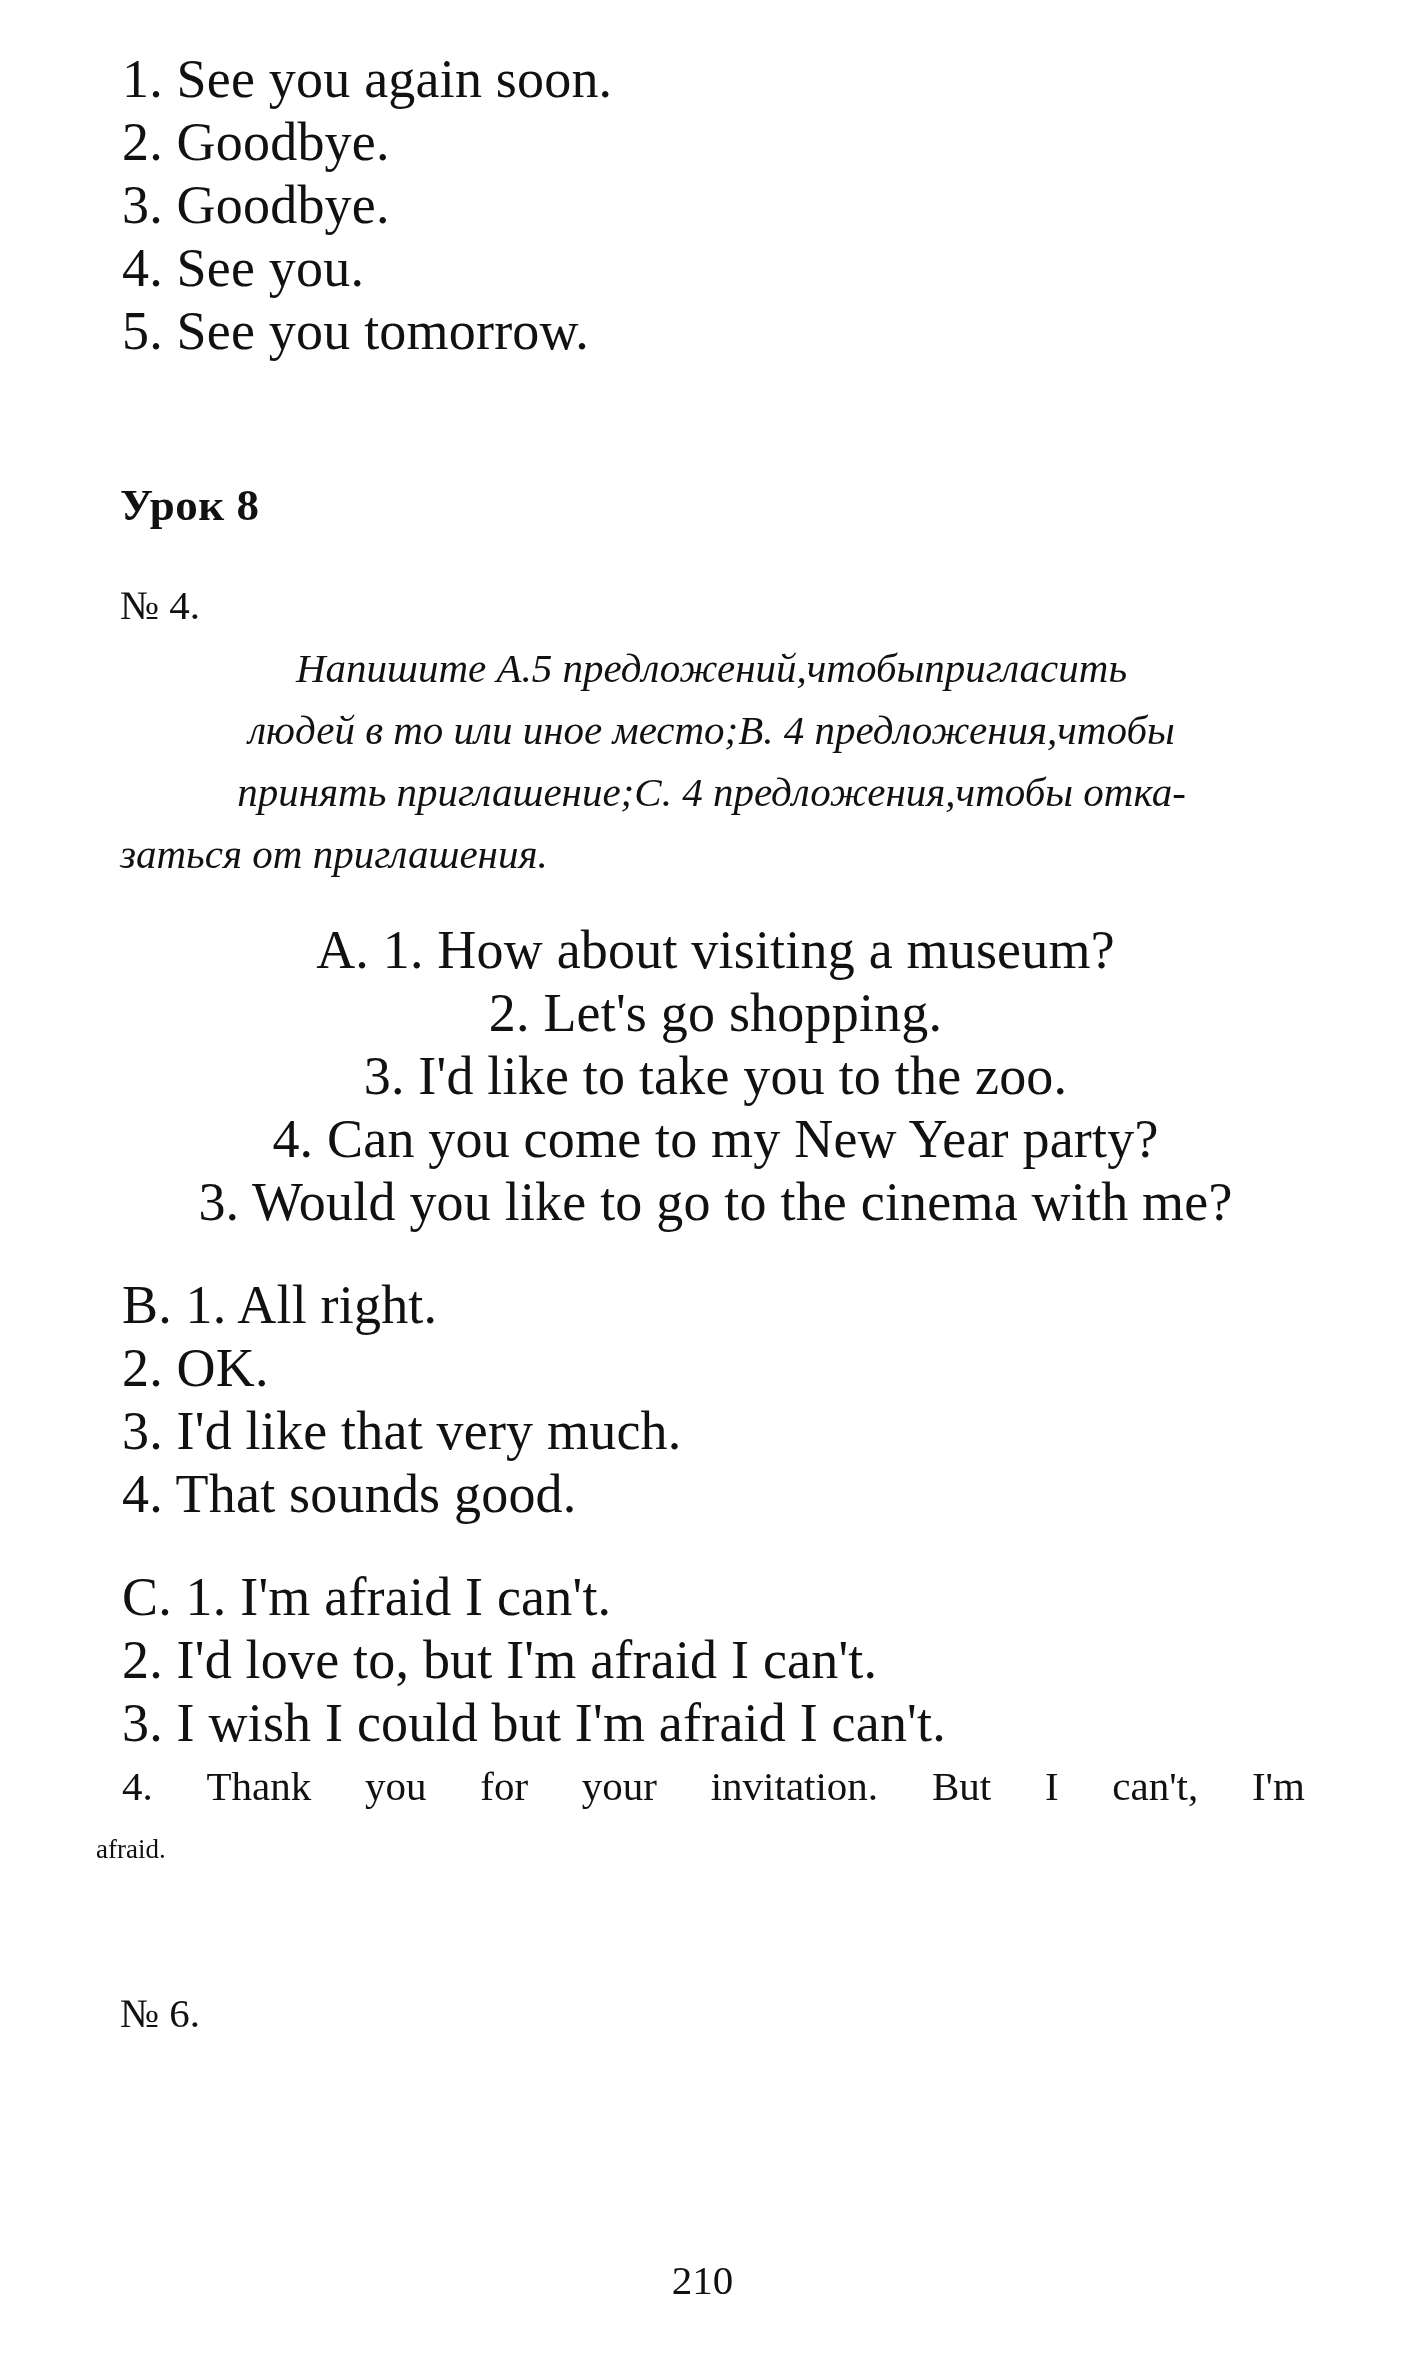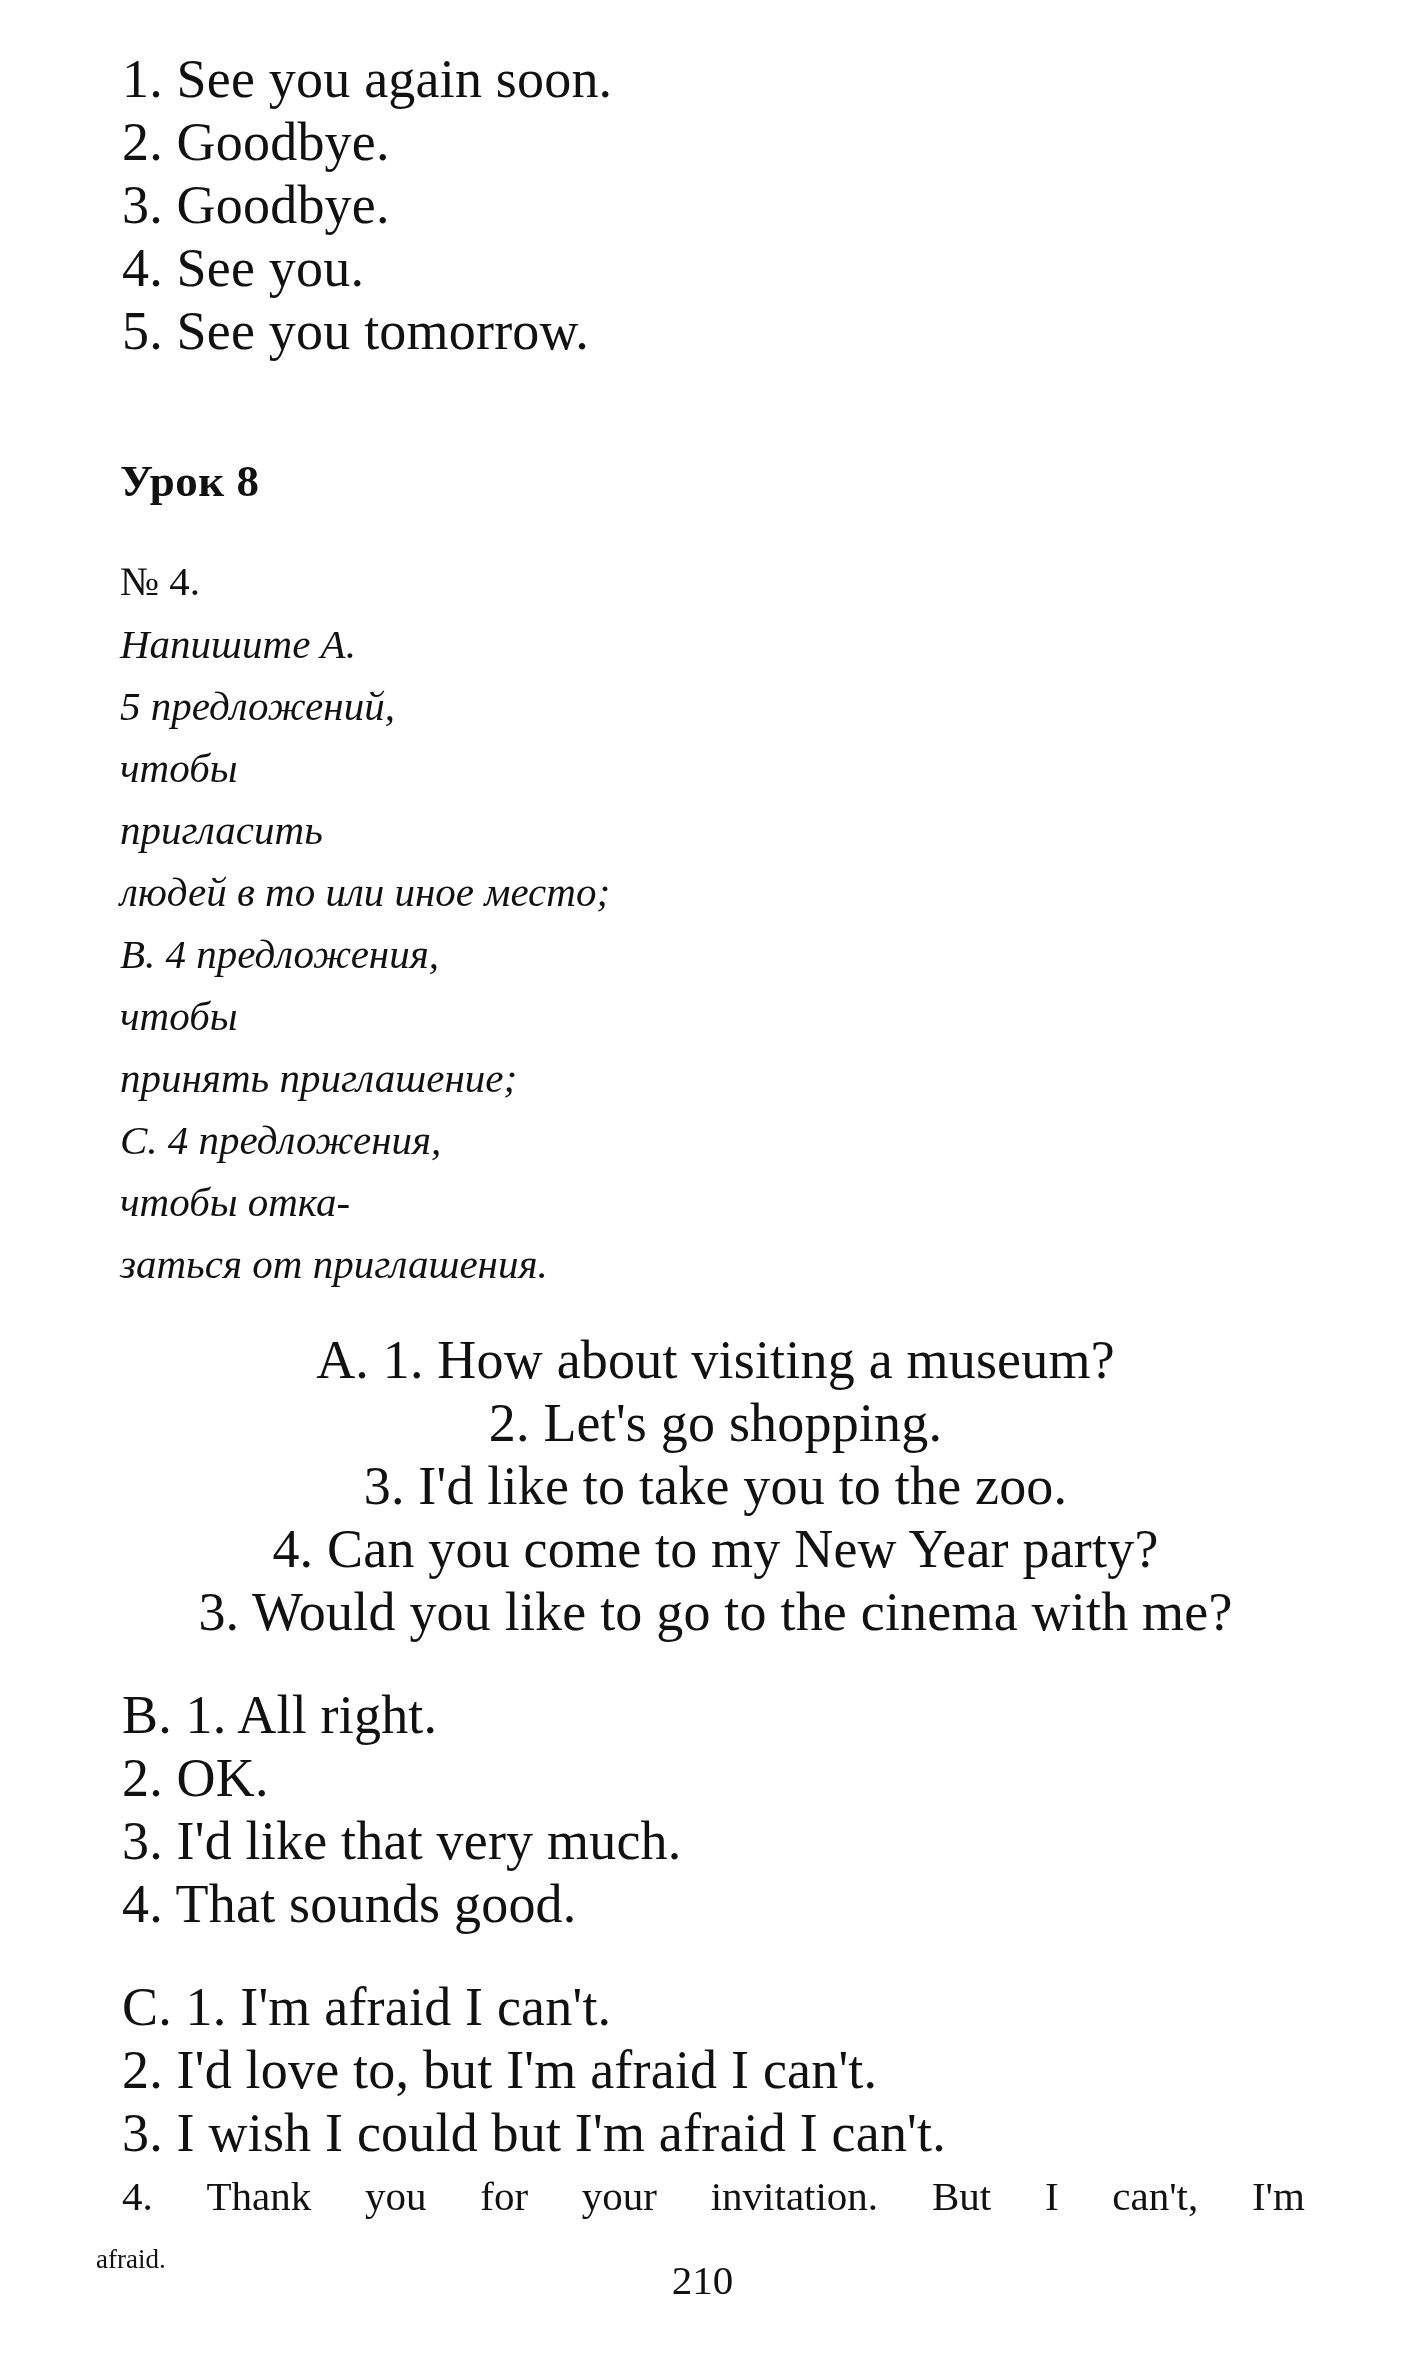--- a/index.html
+++ b/index.html
@@ -31,21 +31,21 @@
   .indent-1 {
     padding-left: 26px;
   }
   .indent-2 {
     padding-left: 26px;
   }
   .lesson-title {
     font-size: 45px;
     font-weight: bold;
     letter-spacing: 0.5px;
-    margin-top: 92px;
+    margin-top: 116px;
     padding-left: 24px;
   }
   .exercise-num {
     font-size: 41px;
     margin-top: 50px;
     padding-left: 24px;
     white-space: pre;
   }
   .task {
     font-size: 41px;
@@ -56,23 +56,22 @@
     margin-top: 8px;
     padding-left: 24px;
     padding-right: 6px;
   }
   .task-line {
     display: block;
     white-space: pre;
   }
   .task-line.justified {
     display: flex;
-    justify-content: flex-end;
+    justify-content: center;
     white-space: pre;
-    flex-direction: column;
   }
   .block {
     margin-top: 34px;
     text-align: center;
   }
   .hang-0 {
     padding-left: 0px;
   }
   .wrap-line {
     font-size: 27px;

